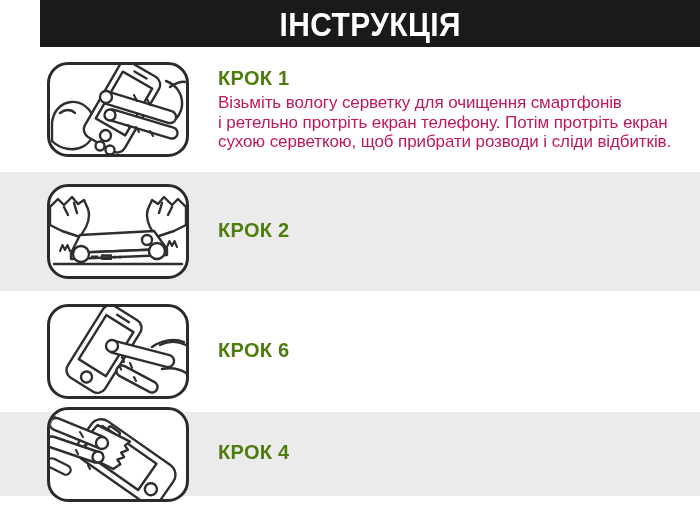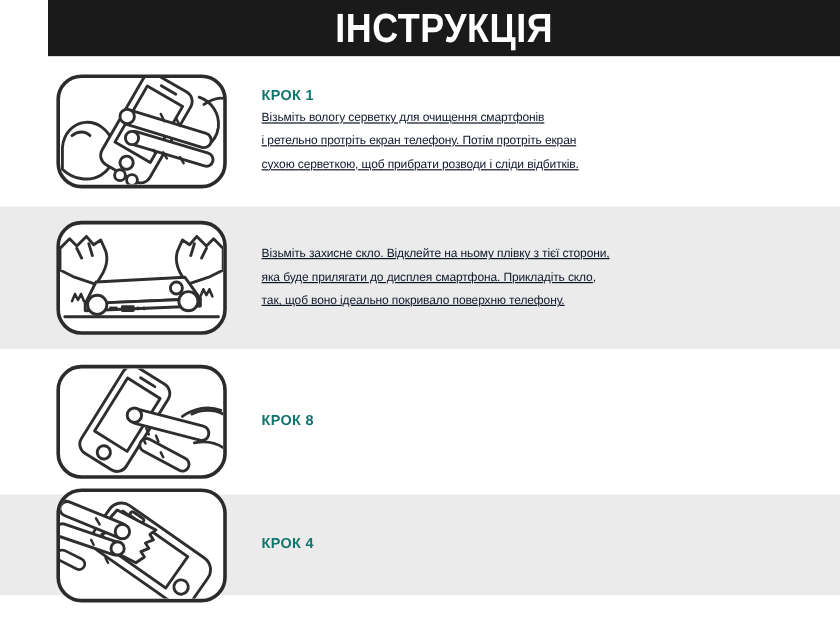--- a/index.html
+++ b/index.html
@@ -48,26 +48,26 @@
   .illu .tick { stroke-width: 2.1; }
   .illu .cap-a  { stroke-width: 14.5; }
   .illu .cap-aw { stroke-width: 9.7;  stroke: #ffffff; }
   .illu .cap-b  { stroke-width: 13.5; }
   .illu .cap-bw { stroke-width: 8.7;  stroke: #ffffff; }
   .illu .cap-c  { stroke-width: 11.5; }
   .illu .cap-cw { stroke-width: 7.0;  stroke: #ffffff; }
 
   .text-col { margin-left: 29px; padding-right: 8px; }
   .step-title {
-    font-size: 12px; font-weight: 700; color: #0f766e;
+    font-size: 20px; font-weight: 700; color: #4d7c0f;
     letter-spacing: 0.3px; margin-bottom: 3px;
   }
   .step-text {
-    font-size: 10px; line-height: 19.5px; color: #0f172a;
-    white-space: pre-line; letter-spacing: -0.1px; text-decoration: underline;
+    font-size: 17px; line-height: 19.5px; color: #be185d;
+    white-space: pre-line; letter-spacing: -0.1px;
   }
 </style>
 </head>
 <body>
 
 <div class="page">
 
   <div class="header">
     <div class="header-title">ІНСТРУКЦІЯ</div>
   </div>
@@ -142,23 +142,21 @@
         <path class="tick" d="M10,64 l2.5,-6 l2.5,5 l2.5,-5 l2.5,6"></path>
         <path class="tick" d="M117,60 l2.5,-6 l2.5,5 l2.5,-5 l2.5,6"></path>
 
         <rect class="dark" x="41" y="68.5" width="7" height="3.2"></rect>
         <rect x="52" y="68.5" width="9" height="3.2"></rect>
         <circle class="dark" cx="65" cy="70" r="1.6"></circle>
         <circle class="dark" cx="70" cy="70" r="1.6"></circle>
       </svg>
     </div>
     <div class="text-col">
-      <div class="step-text">Візьміть захисне скло. Відклейте на ньому плівку з тієї сторони,
-яка буде прилягати до дисплея смартфона. Прикладіть скло,
-так, щоб воно ідеально покривало поверхню телефону.</div>
+      <div class="step-title">КРОК 2</div>
     </div>
   </div>
 
   <div class="step-row bg-white" style="height:121px">
     <div class="illu-frame illu">
       <svg viewBox="0 0 136 89">
 
         <g transform="translate(54,42) rotate(32)">
           <rect class="f" x="-22" y="-42" width="44" height="84" rx="9"></rect>
           <rect class="f" x="-16" y="-30" width="32" height="52"></rect>
@@ -178,21 +176,21 @@
 
         <circle class="f" cx="62" cy="39" r="6"></circle>
 
         <path class="tick" d="M72,50 l2,5"></path>
         <path class="tick" d="M80,56 l2,5"></path>
         <path class="tick" d="M70,60 l1.2,2.6"></path>
         <path class="tick" d="M84,70 l2,4"></path>
       </svg>
     </div>
     <div class="text-col">
-      <div class="step-title">КРОК 8</div>
+      <div class="step-title">КРОК 6</div>
     </div>
   </div>
 
   <div class="step-row bg-gray" style="height:84px">
     <div class="illu-frame illu">
       <svg viewBox="0 0 136 89">
 
         <g transform="translate(76,52) rotate(35)">
           <rect class="f" x="-50" y="-23" width="100" height="46" rx="12"></rect>
           <rect class="f" x="-40" y="-16" width="66" height="32"></rect>

